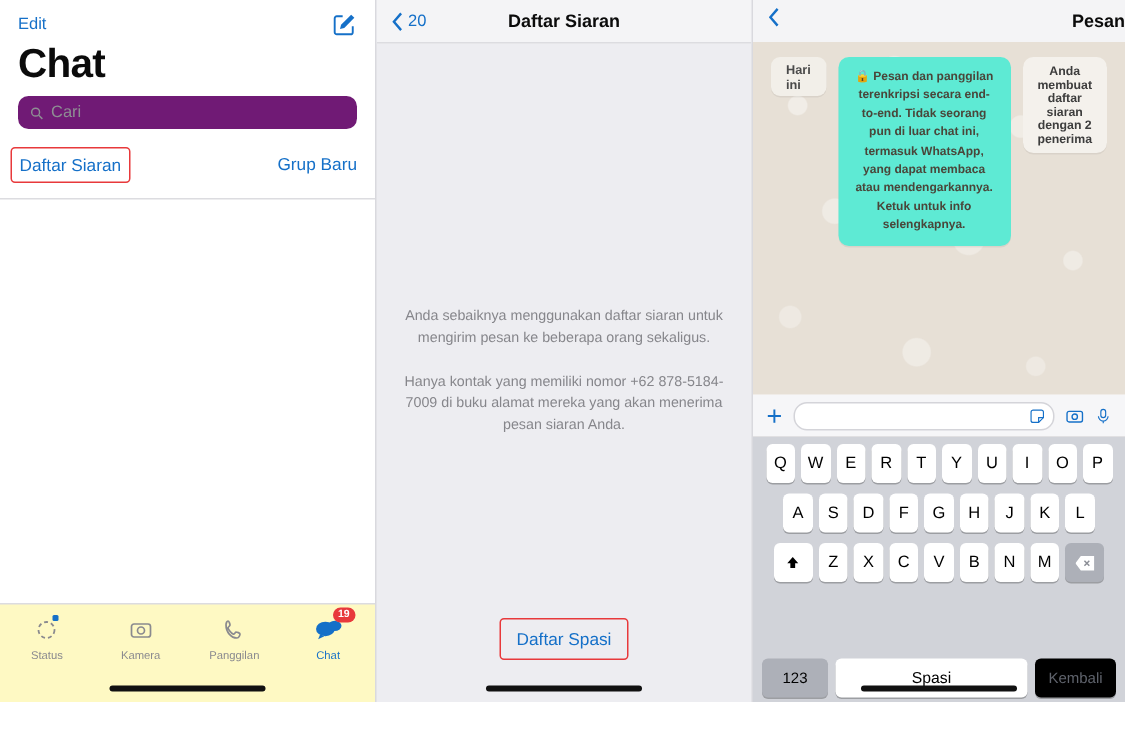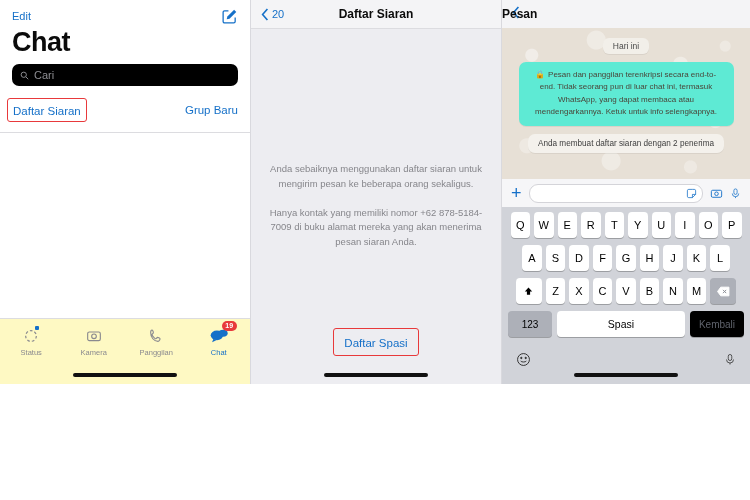--- a/index.html
+++ b/index.html
@@ -3,33 +3,33 @@
 <meta charset="utf-8">
 <style>
   html,body{margin:0;padding:0;}
   body{
     width:750px;height:500px;overflow:hidden;
     font-family:"Liberation Sans",sans-serif;
     background:#ffffff;
     -webkit-font-smoothing:antialiased;
   }
   .screens{display:flex;width:750px;height:500px;}
-  .panel{position:relative;height:384px;overflow:hidden;}
+  .panel{position:relative;height:468px;overflow:hidden;}
   .p1{width:250px;background:#ffffff;}
   .p2{width:250px;background:#ededf1;border-left:1px solid #d9d9de;border-right:1px solid #d9d9de;}
   .p3{width:248px;background:#ece5dd;}
 
   
   .p1-header{padding:6px 12px 0 12px;}
   .p1-toprow{display:flex;align-items:center;justify-content:space-between;height:20px;}
   .edit-link{font-size:11px;color:#1570c8;}
   .compose-icon{width:17px;height:17px;display:block;}
   .p1-title{font-size:27px;font-weight:bold;color:#0b0b0b;letter-spacing:-0.5px;margin:3px 0 8px 0;line-height:1;}
   .searchbar{
-    height:22px;background:#000000;border-radius:7px;display:flex;align-items:center;
+    height:22px;background:#701a75;border-radius:7px;display:flex;align-items:center;
     gap:5px;padding:0 8px;margin:0 0 12px 0;
   }
   .search-ph{font-size:11px;color:#8e8e93;}
   .p1-links{display:flex;align-items:center;justify-content:space-between;padding:0 0 10px 0;}
   .link-blue{font-size:11.5px;color:#1570c8;}
   .hl-box{border:1.5px solid #e8393b;border-radius:3px;padding:2px 5px;margin-left:-5px;}
   .p1-divider{height:1px;background:#dcdce0;width:100%;}
   .tabbar{
     position:absolute;left:0;right:0;bottom:0;height:58px;background:#fef9c3;
     border-top:1px solid #dcdce0;display:flex;align-items:flex-start;padding-top:7px;
@@ -62,21 +62,21 @@
   .p2-para + .p2-para{margin-top:14px;}
   .p2-cta-wrap{position:absolute;bottom:28px;left:0;right:0;display:flex;justify-content:center;}
   .p2-cta{border:1.5px solid #e8393b;border-radius:3px;padding:4px 10px;}
   .p2-cta-label{font-size:11.5px;color:#1570c8;}
 
   
   .p3-navbar{
     height:28px;background:#f4f4f6;border-bottom:1px solid #dcdce0;
     display:flex;align-items:center;position:relative;padding:0 10px;
   }
-  .p3-navtitle{position:absolute;left:0;right:0;text-align:left;font-size:12px;font-weight:bold;color:#0b0b0b;}
+  .p3-navtitle{position:absolute;left:0;right:0;text-align:right;font-size:12px;font-weight:bold;color:#0b0b0b;}
   .p3-chat{
     position:absolute;top:28px;left:0;right:0;bottom:205px;
     background-color:#e7e0d6;
     overflow:hidden;
     padding:10px 12px 0 12px;
     box-sizing:border-box;
   }
   .p3-chat:before{
     content:"";position:absolute;inset:0;opacity:.5;
     background-image:
@@ -85,21 +85,21 @@
       radial-gradient(circle at 72% 24%, rgba(255,255,255,.75) 0 7px, transparent 8px),
       radial-gradient(circle at 90% 12%, rgba(255,255,255,.6) 0 5px, transparent 6px),
       radial-gradient(circle at 22% 48%, rgba(255,255,255,.7) 0 8px, transparent 9px),
       radial-gradient(circle at 58% 56%, rgba(255,255,255,.65) 0 10px, transparent 11px),
       radial-gradient(circle at 86% 62%, rgba(255,255,255,.7) 0 6px, transparent 7px),
       radial-gradient(circle at 10% 78%, rgba(255,255,255,.6) 0 7px, transparent 8px),
       radial-gradient(circle at 44% 88%, rgba(255,255,255,.7) 0 9px, transparent 10px),
       radial-gradient(circle at 76% 92%, rgba(255,255,255,.6) 0 6px, transparent 7px);
     pointer-events:none;
   }
-  .chat-inner{position:relative;z-index:1;display:flex;flex-direction:column;align-items:center;gap:8px;}
+  .chat-inner{position:relative;z-index:1;display:flex;flex-direction:row;align-items:flex-start;gap:8px;font-weight:bold;}
   .datepill{
     background:#f2efe9;border-radius:6px;padding:3px 10px;font-size:8.5px;color:#4a4a4a;
     box-shadow:0 1px 0 rgba(0,0,0,.06);
   }
   .enc-bubble{
     background:#5eead4;border-radius:7px;padding:7px 10px;font-size:8px;line-height:1.55;
     color:#4a463a;text-align:center;max-width:195px;box-shadow:0 1px 0 rgba(0,0,0,.06);
   }
   .lock-glyph{font-size:8px;}
   .sys-bubble{
@@ -122,21 +122,21 @@
     display:flex;flex-direction:column;padding-top:5px;box-sizing:border-box;
   }
   .krow{display:flex;justify-content:center;gap:4px;margin-bottom:7px;padding:0 3px;}
   .key{
     background:#fff;border-radius:4px;width:19.5px;height:26px;display:flex;align-items:center;
     justify-content:center;font-size:11px;color:#000;box-shadow:0 1px 0 rgba(0,0,0,.25);
   }
   .key.wide{width:26px;background:#adb0b8;}
   .krow.r2{padding-left:10px;padding-right:10px;}
   .krow.r3{gap:4px;}
-  .krow.r4{gap:5px;padding:0 6px;}
+  .krow.r4{gap:5px;padding:0 6px;margin-top:44px;}
   .key.space{flex:1;width:auto;font-size:10.5px;}
   .key.num{width:44px;background:#adb0b8;font-size:10px;}
   .key.ret{width:54px;background:#000000;font-size:10px;color:#5f636c;}
   .kb-bottom{display:flex;align-items:center;justify-content:space-between;padding:2px 14px 0 14px;height:26px;}
 </style>
 </head>
 <body>
 
 <div class="screens">
 

